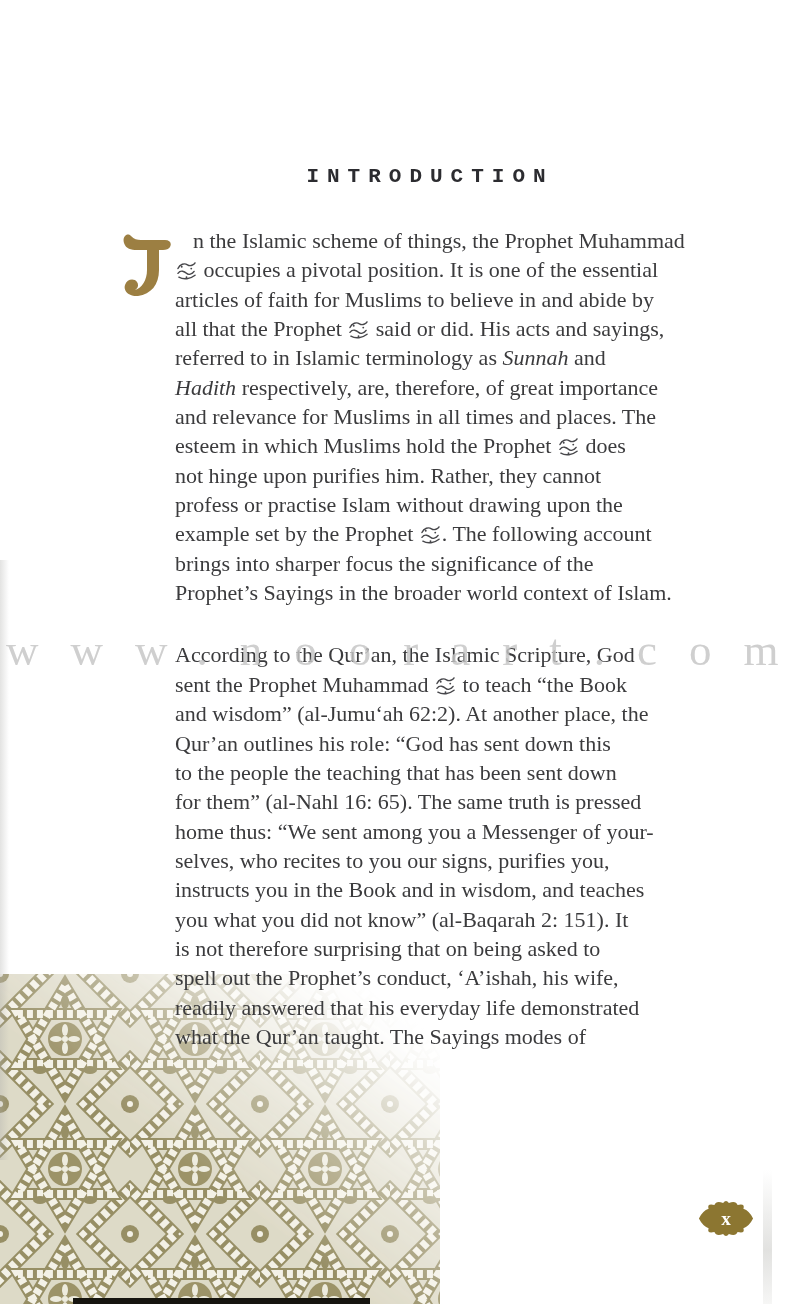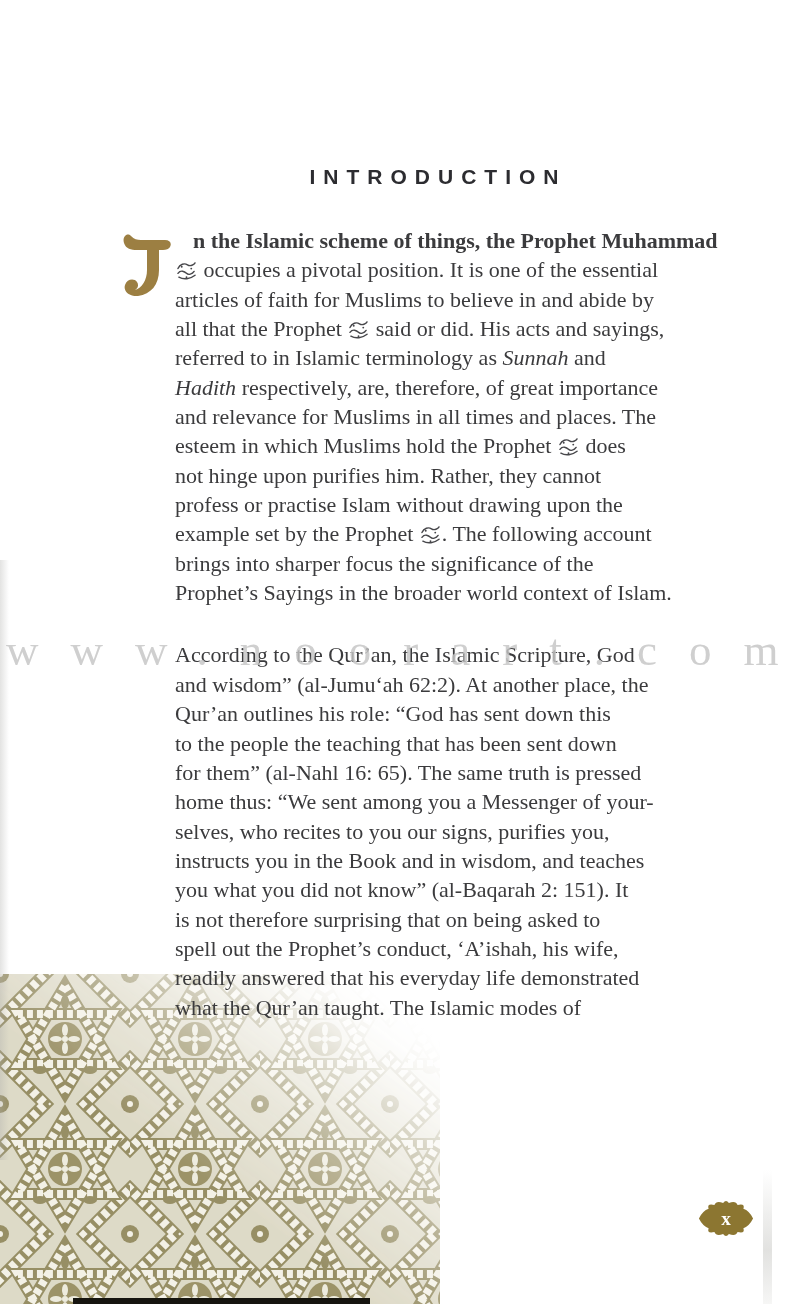--- a/index.html
+++ b/index.html
@@ -8,42 +8,42 @@
     background:#ffffff;
     position:relative;
     overflow:hidden;
     font-family:"Liberation Serif", serif;
   }
   .page{position:absolute;inset:0;}
 
   
   .title{
     position:absolute;
-    top:165px;left:169px;width:530px;
+    top:165px;left:161px;width:530px;
     text-align:center;
-    font-family:Liberation Sans, sans-serif;
+    font-family:Liberation Mono, monospace;
     font-size:21px;font-weight:600;
     letter-spacing:8px;text-indent:8px;
     color:#2c2c30;
   }
 
   
   .dropcap{position:absolute;left:121px;top:230px;width:52px;height:66px;}
   .dropcap .hidden-letter{position:absolute;width:1px;height:1px;overflow:hidden;clip-path:inset(50%);font-size:1px;color:transparent;}
 
   
   .body-text{
     position:absolute;left:175px;top:226px;width:532px;
     font-size:22px;line-height:29.35px;
     color:#3b3b3d;
   }
   .paragraph{margin:0;}
   .paragraph + .paragraph{margin-top:33px;}
   .line{white-space:nowrap;}
-  .paragraph.first .line:first-child{padding-left:18px;font-weight:bold;}
+  .paragraph.first .line:first-child{padding-left:18px;}
   em{font-style:italic;}
 
   .pbuh{
     display:inline-block;
     width:21px;height:19px;
     vertical-align:-3px;
     margin:0 1px;
   }
 
   
@@ -209,32 +209,44 @@
       <circle cx="6" cy="6" r="1"></circle>
       <circle cx="16" cy="8" r="1"></circle>
       <circle cx="11" cy="17" r="1"></circle>
     </g>
   </svg>. The following account</div>
           <div class="line">brings into sharper focus the significance of the</div>
           <div class="line">Prophet’s Sayings in the broader world context of Islam.</div>
         </div>
       <div class="paragraph">
           <div class="line">According to the Qur’an, the Islamic Scripture, God</div>
+          <div class="line">sent the Prophet Muhammad <svg class="pbuh" viewBox="0 0 22 20" xmlns="http://www.w3.org/2000/svg">
+    <g stroke="#47474b" stroke-width="1.5" fill="none" stroke-linecap="round">
+      <path d="M2,8 C4,3 9,2 12,4 C15,6 19,4 20,2"></path>
+      <path d="M2,13 C5,9 9,11 11,13 C13,15 17,14 19,11"></path>
+      <path d="M3,17 C8,20 15,19 20,15"></path>
+    </g>
+    <g fill="#47474b">
+      <circle cx="6" cy="6" r="1"></circle>
+      <circle cx="16" cy="8" r="1"></circle>
+      <circle cx="11" cy="17" r="1"></circle>
+    </g>
+  </svg> to teach “the Book</div>
           <div class="line">and wisdom” (al-Jumu‘ah 62:2). At another place, the</div>
           <div class="line">Qur’an outlines his role: “God has sent down this</div>
           <div class="line">to the people the teaching that has been sent down</div>
           <div class="line">for them” (al-Nahl 16: 65). The same truth is pressed</div>
           <div class="line">home thus: “We sent among you a Messenger of your-</div>
           <div class="line">selves, who recites to you our signs, purifies you,</div>
           <div class="line">instructs you in the Book and in wisdom, and teaches</div>
           <div class="line">you what you did not know” (al-Baqarah 2: 151). It</div>
           <div class="line">is not therefore surprising that on being asked to</div>
           <div class="line">spell out the Prophet’s conduct, ‘A’ishah, his wife,</div>
           <div class="line">readily answered that his everyday life demonstrated</div>
-          <div class="line">what the Qur’an taught. The Islamic modes of</div>
+          <div class="line">what the Qur’an taught. The Sayings modes of</div>
         </div>
     </div>
   </div>
 
   <div class="watermark">www.noorart.com</div>
 
   <div class="left-shade"></div>
   <div class="right-streak"></div>
   <div class="bottom-strip"></div>
 

